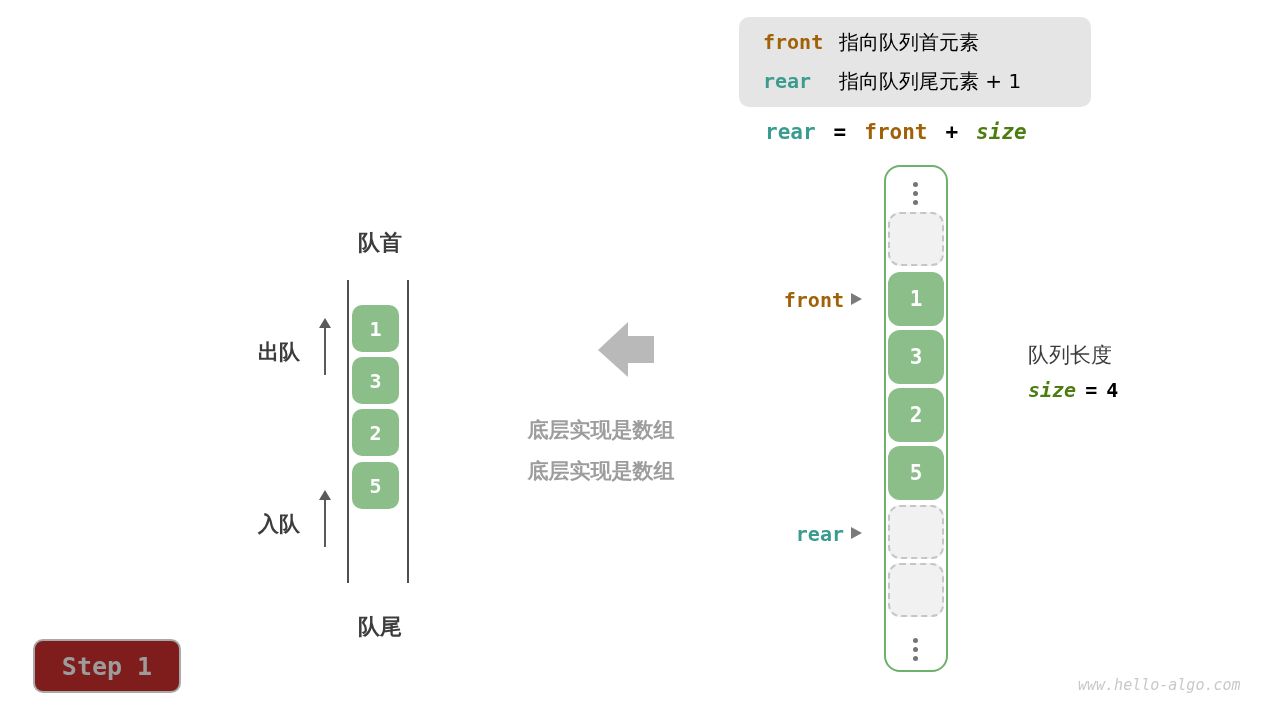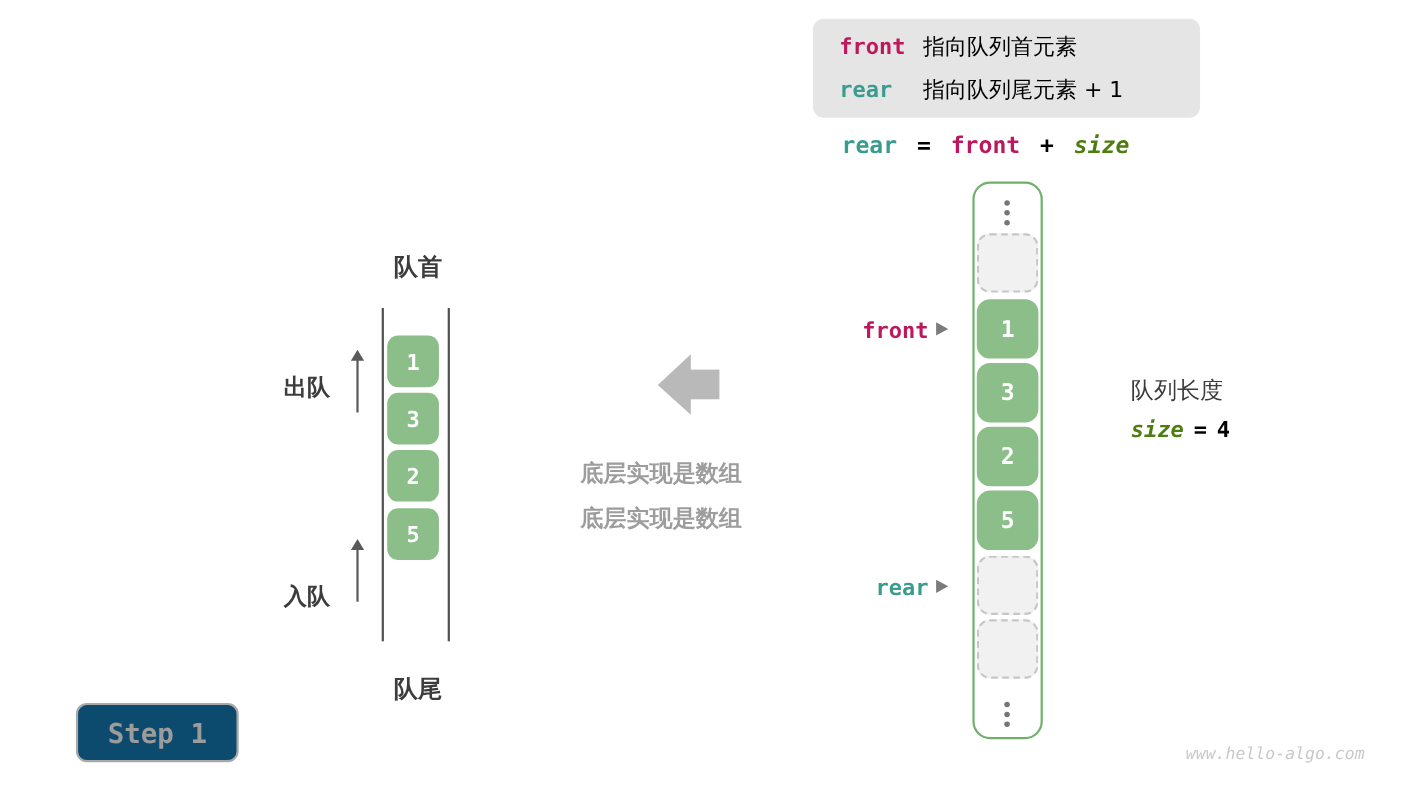--- a/index.html
+++ b/index.html
@@ -8,21 +8,21 @@
     position: relative;
     width: 1280px;
     height: 720px;
     background: #ffffff;
     overflow: hidden;
     font-family: "DejaVu Sans", "Liberation Sans", sans-serif;
     color: #3c3c3c;
   }
   .abs { position: absolute; }
   .mono { font-family: "DejaVu Sans Mono", "Liberation Mono", monospace; font-weight: bold; }
-  .orange { color: #be185d; }
+  .orange { color: #a16207; }
   .teal { color: #3a9c8e; }
   .blue { color: #4d7c0f; font-style: italic; }
   .dark { color: #000000; }
 
   
   .legend {
     left: 739px; top: 17px; width: 352px; height: 90px;
     background: #e5e5e5; border-radius: 10px;
     display: flex; flex-direction: column; justify-content: center;
     padding-left: 24px; gap: 12px;
@@ -81,22 +81,22 @@
     border-top: 6px solid transparent; border-bottom: 6px solid transparent;
   }
 
   
   .size-label { left: 1028px; top: 341px; font-size: 21px; color: #3c3c3c; }
   .size-line { left: 1028px; top: 378px; display: flex; gap: 9px; font-size: 20px; align-items: baseline; }
 
   
   .step-box {
     left: 33px; top: 639px; width: 148px; height: 54px;
-    border: 2px solid #a9a9a9; border-radius: 10px; background: #0c4a6e;
-    display: flex; align-items: center; justify-content: center; margin-left: 36px;
+    border: 2px solid #a9a9a9; border-radius: 10px; background: #7f1d1d;
+    display: flex; align-items: center; justify-content: center;
   }
   .step-box span { font-family: "DejaVu Sans Mono", monospace; font-weight: bold; font-size: 25px; color: #9c9c9c; }
 
   .watermark { left: 1078px; top: 676px; font-family: "DejaVu Sans Mono", monospace;
                font-size: 15px; color: #c9c9c9; font-style: italic; }
 </style>
 </head>
 <body>
 
 <div class="canvas">
@@ -129,21 +129,21 @@
   <div class="abs lcell" style="top:357px;">3</div>
   <div class="abs lcell" style="top:409px;">2</div>
   <div class="abs lcell" style="top:462px;">5</div>
 
   <div class="abs cn-label" style="left:349px; top:612px; width:62px; text-align:center;">队尾</div>
 
   <div class="abs cn-label" style="left:258px; top:338px; font-size:21px;">出队</div>
   <div class="abs up-head" style="left:319px; top:318px;"></div>
   <div class="abs up-line" style="left:324px; top:327px; height:48px;"></div>
 
-  <div class="abs cn-label" style="left:258px; top:510px; font-size:21px;margin-top:18px;">入队</div>
+  <div class="abs cn-label" style="left:258px; top:510px; font-size:21px;">入队</div>
   <div class="abs up-head" style="left:319px; top:490px;"></div>
   <div class="abs up-line" style="left:324px; top:499px; height:48px;"></div>
 
   <div class="abs block-arrow">
     <div class="ba-head"></div>
     <div class="ba-tail"></div>
   </div>
   <div class="abs note">
     <div>底层实现是数组</div>
     <div>底层实现是数组</div>

